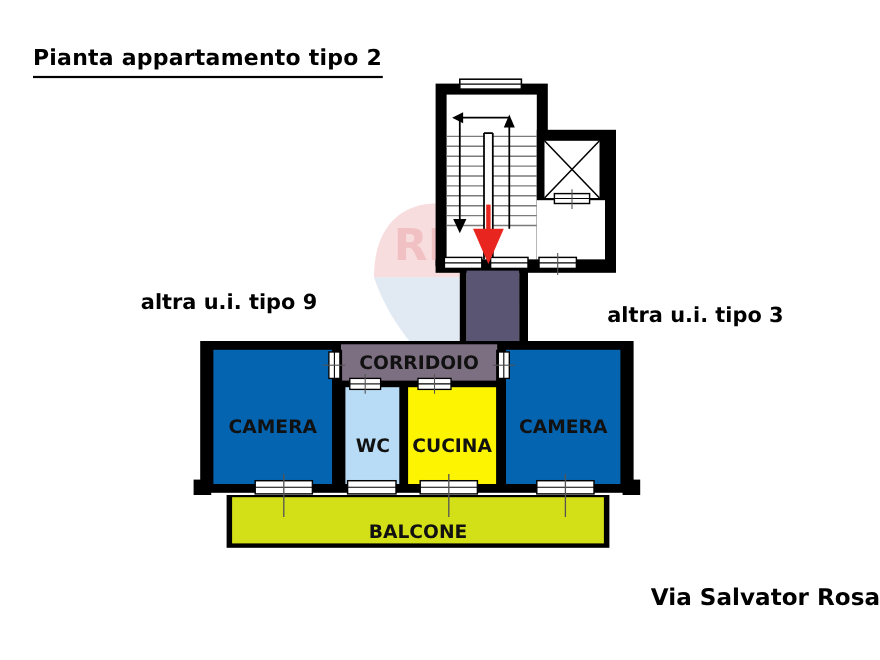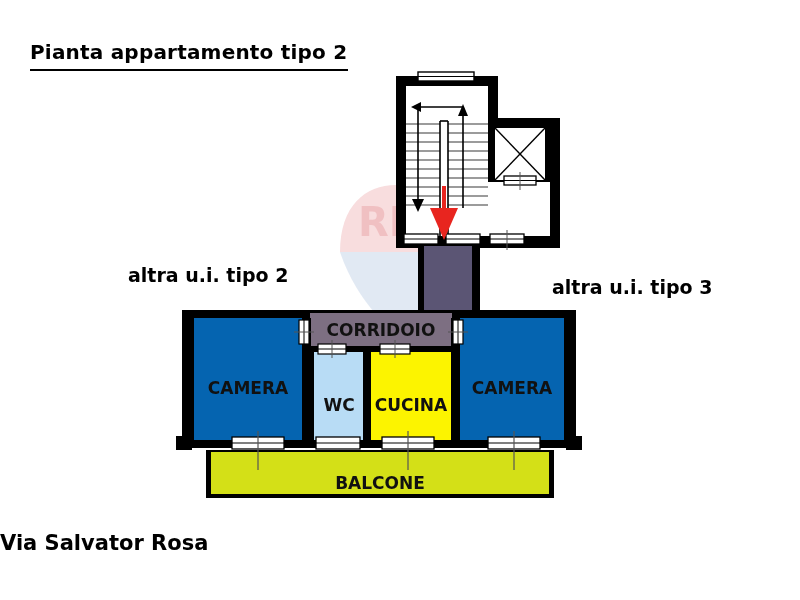--- a/index.html
+++ b/index.html
@@ -51,21 +51,21 @@
     white-space: nowrap;
   }
   #label-left  { left: 128px; top: 264px; }
   #label-right { left: 552px; top: 276px; }
 
   .street-label {
     position: absolute;
     left: 0;
     top: 531px;
     width: 800px;
-    text-align: left;
+    text-align: right;
     font-family: "DejaVu Sans", "Liberation Sans", sans-serif;
     font-size: 21px;
     font-weight: bold;
     color: #000000;
   }
 
   svg.plan-svg {
     position: absolute;
     left: 0; top: 0;
     width: 800px;
@@ -83,21 +83,21 @@
 </head>
 <body>
 
 <div id="plan-root">
 
   <div class="title-wrap">
     <div class="plan-title">Pianta appartamento tipo 2</div>
     <div class="title-rule"></div>
   </div>
 
-  <div class="side-label" id="label-left">altra u.i. tipo 2</div>
+  <div class="side-label" id="label-left">altra u.i. tipo 9</div>
   <div class="side-label" id="label-right">altra u.i. tipo 3</div>
 
   <div class="street-label">Via Salvator Rosa</div>
 
   <svg class="plan-svg" viewBox="0 0 800 600">
 
     <g opacity="0.30">
 
       <path d="M340 252 C340 200, 372 180, 408 186 C420 188, 428 194, 432 202
                L432 252 Z" fill="#d13239" opacity="0.55"></path>

